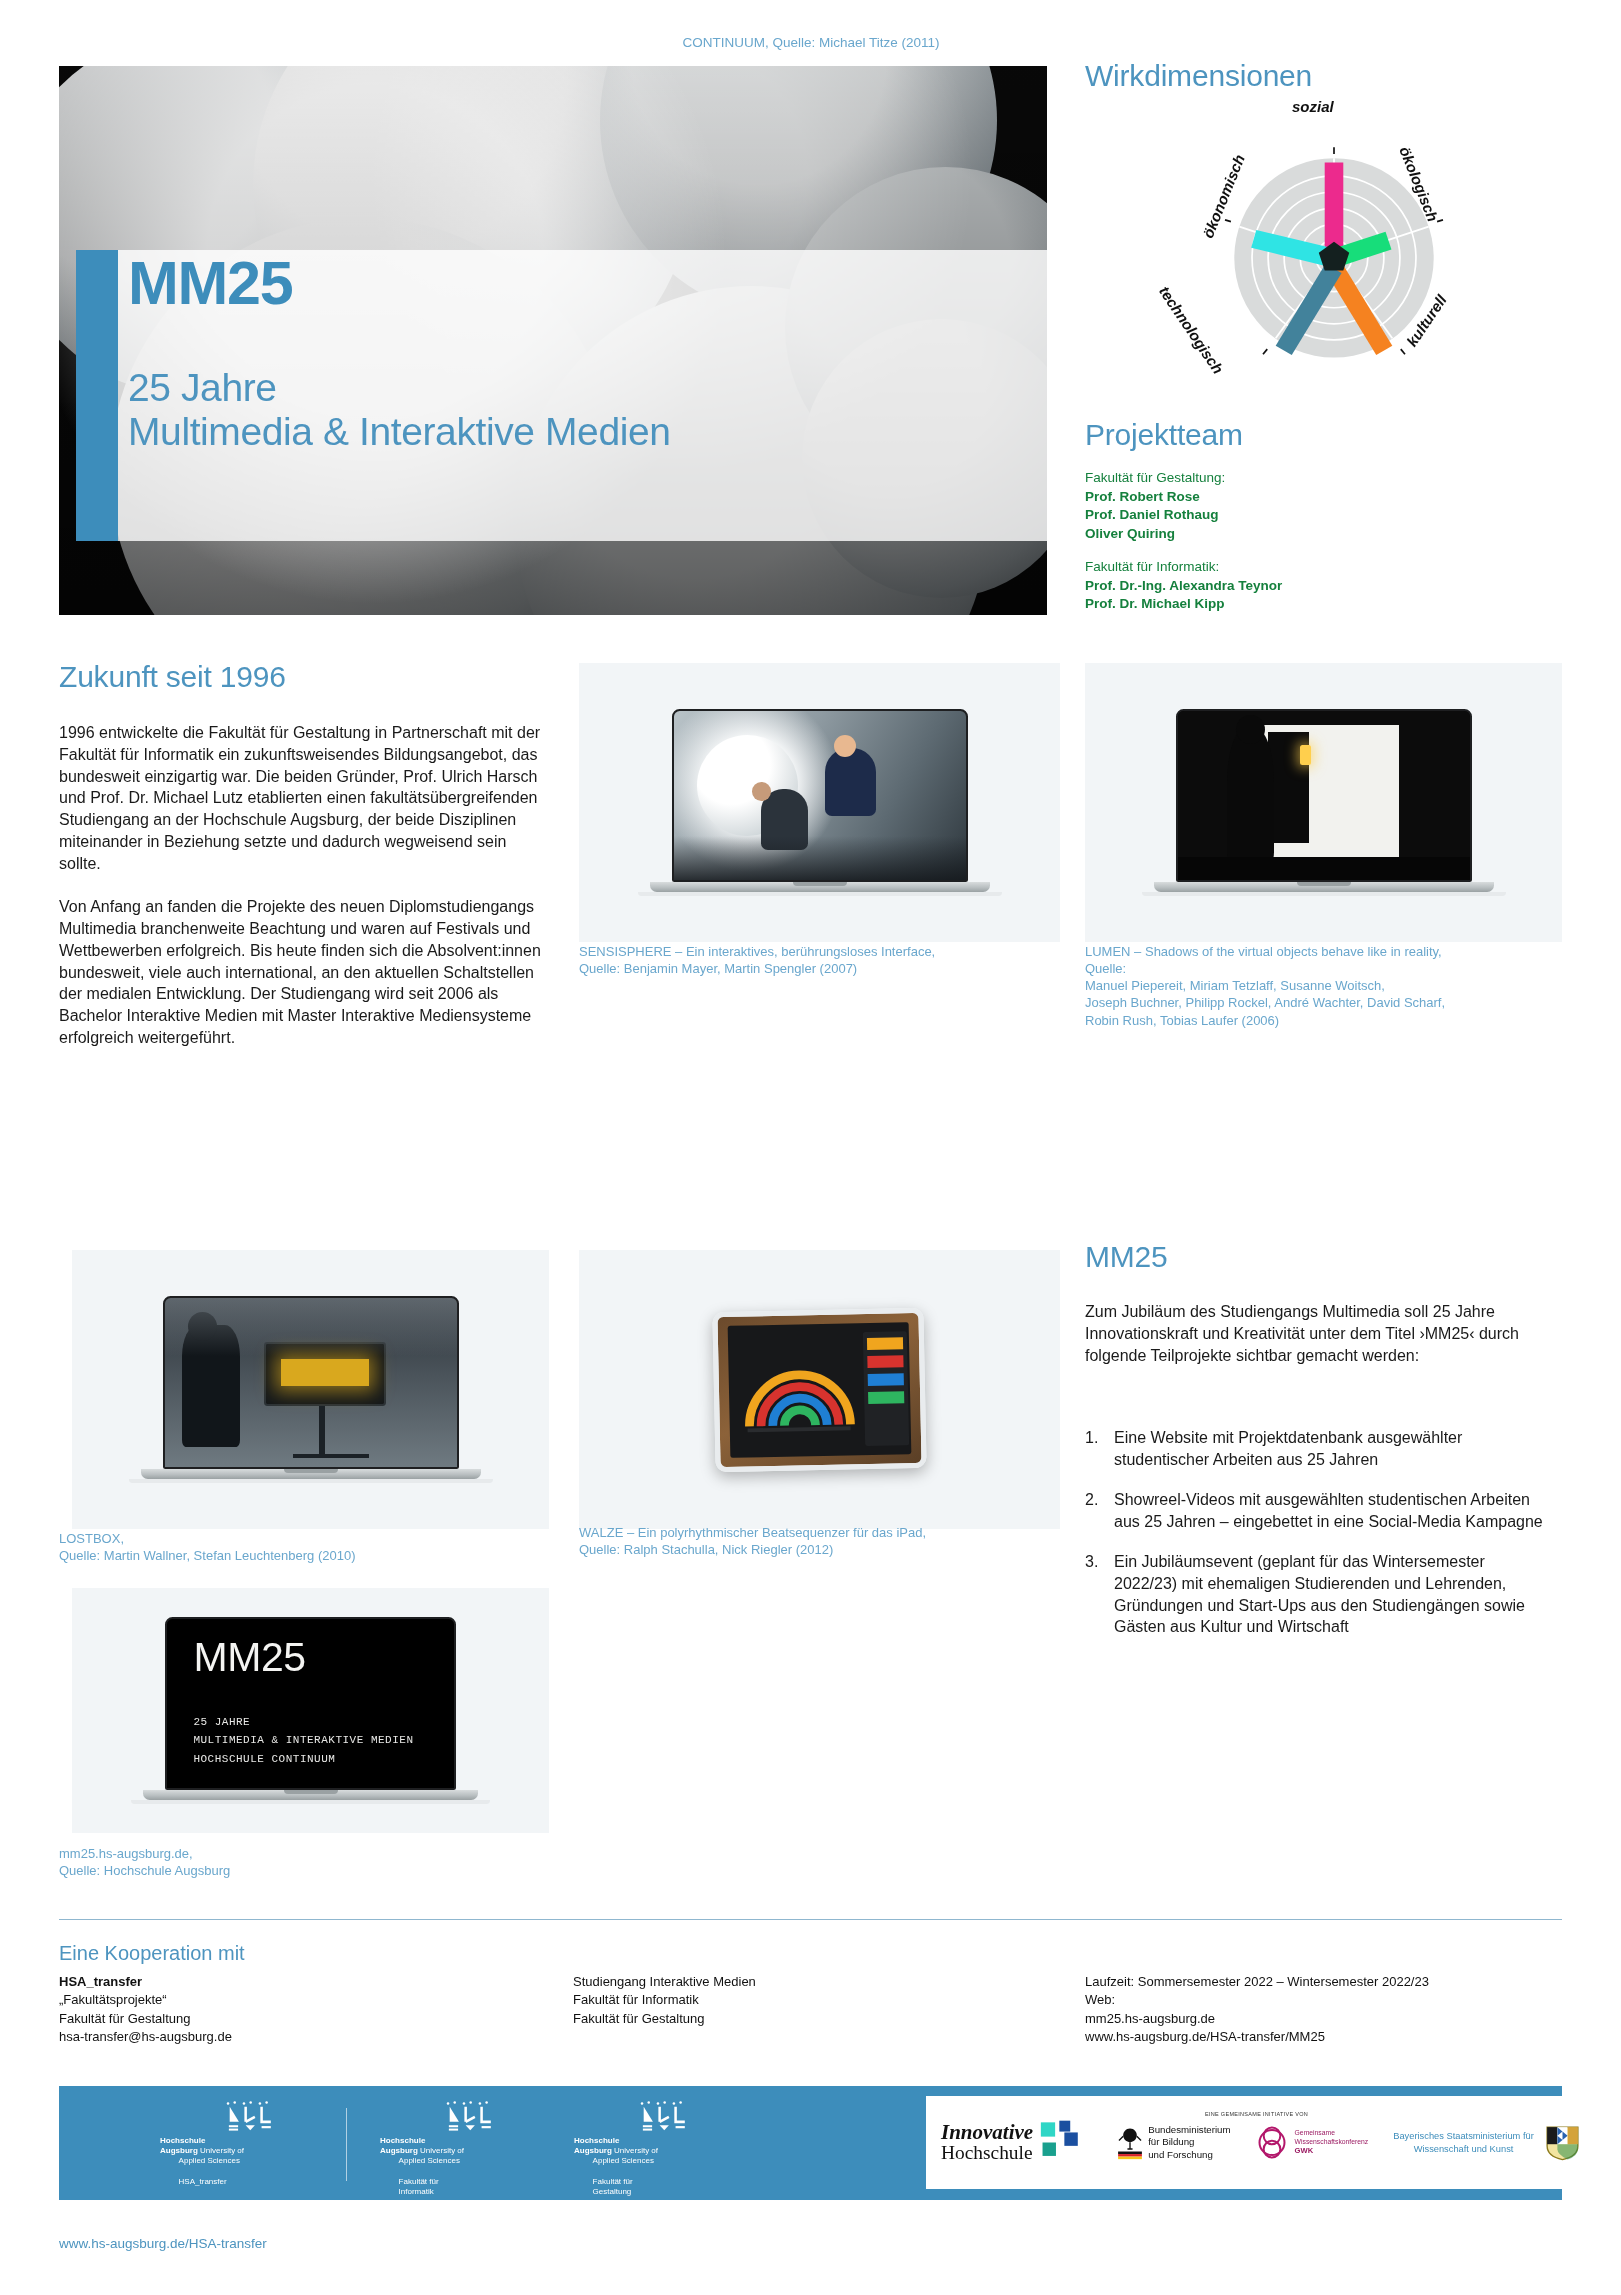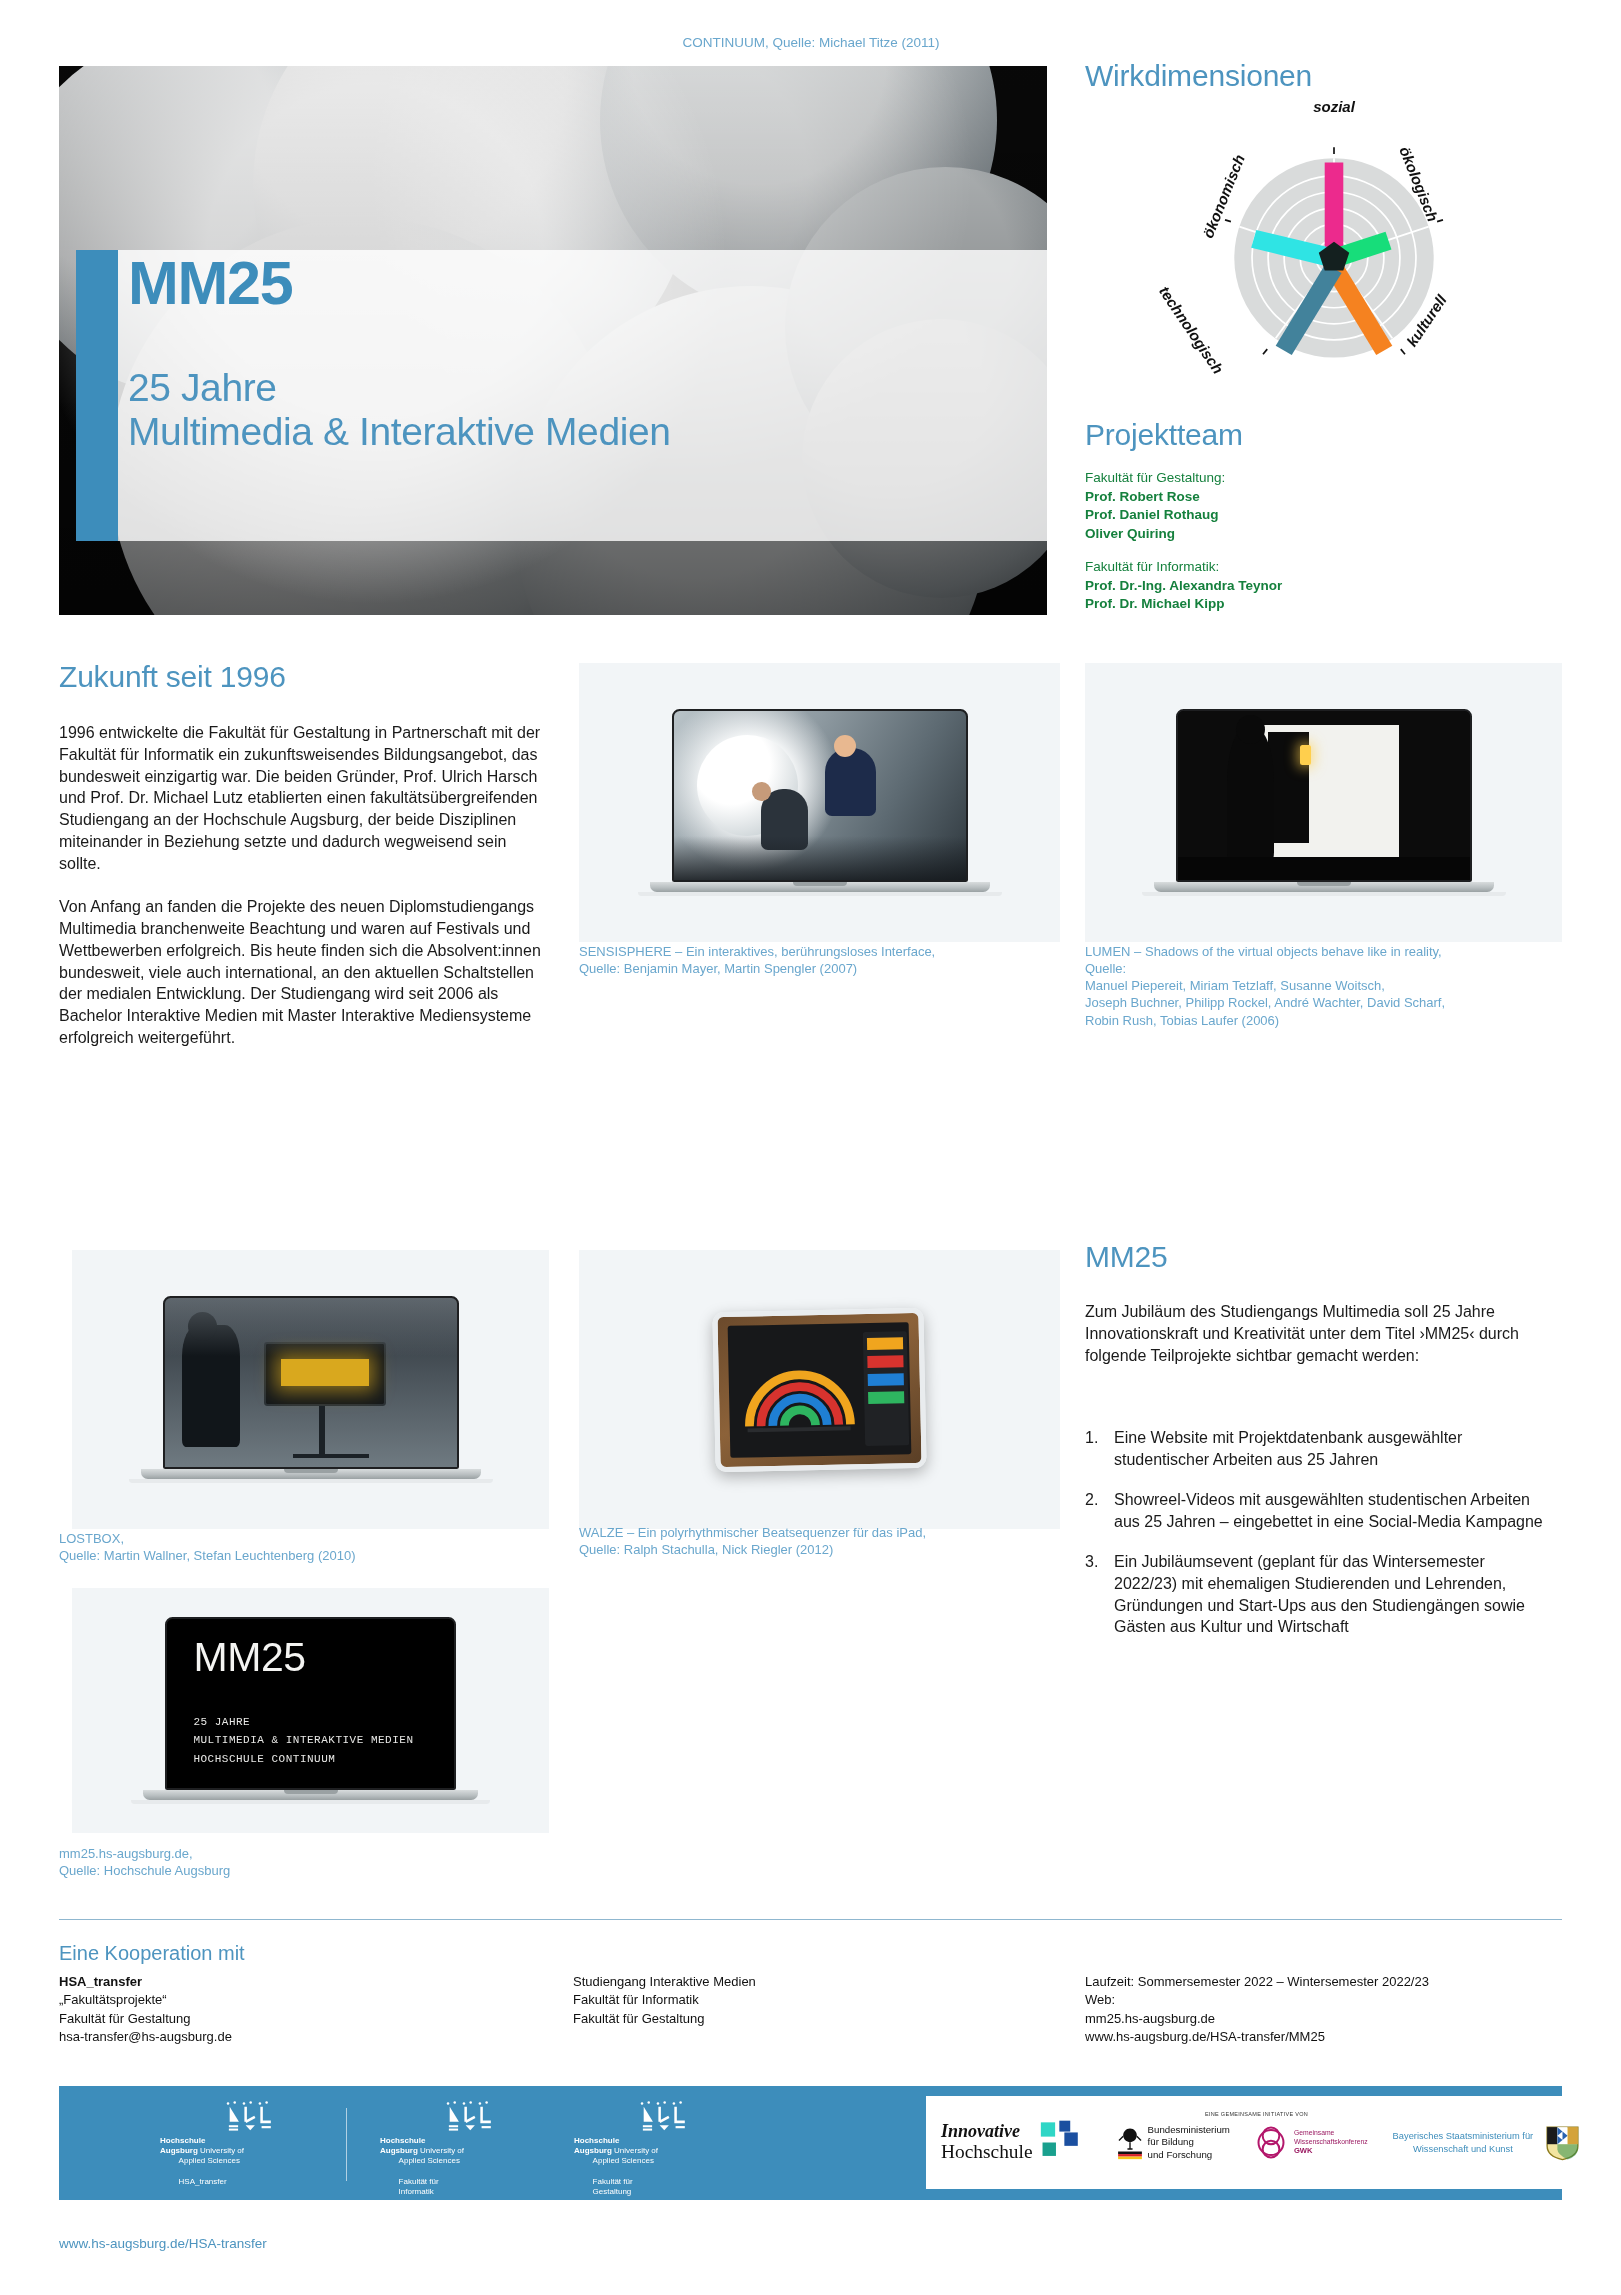--- a/index.html
+++ b/index.html
@@ -176,21 +176,21 @@
   .hs-div {
     position: absolute; top: 22px; width: 0.8px; height: 73px; background: rgba(255,255,255,.6);
   }
 
   #ih-box {
     position: absolute; left: 867px; top: 10px; width: 676px; height: 93px;
     background: #fff; display: flex; align-items: center; padding: 0 15px;
   }
   #ih-mark { display: flex; align-items: center; gap: 6px; flex: none; }
   #ih-wordmark { line-height: 1.08; }
-  #ih-word-1 { font-family: "Liberation Serif", serif; font-style: italic; font-weight: 700; font-size: 18px; color: #111; }
+  #ih-word-1 { font-family: "Liberation Serif", serif; font-style: italic; font-weight: 700; font-size: 21px; color: #111; }
   #ih-word-2 { font-family: "Liberation Serif", serif; font-size: 19.4px; color: #111; }
   #ih-initiative-note { position: absolute; left: 279px; top: 15px; font-size: 5.5px; color: #333; letter-spacing: 0.3px; }
   .min-block { display: flex; align-items: center; gap: 6px; }
   #bmbf { margin-left: 35px; }
   #bmbf-text { font-size: 9.7px; line-height: 1.28; color: #111; }
   #gwk { margin-left: 24px; }
   #gwk-text { font-size: 6.8px; line-height: 1.3; color: #9b1b62; }
   #gwk-text .gwk-abbr { font-weight: 700; font-size: 7.6px; }
   #bayern { margin-left: 25px; display: flex; align-items: center; gap: 8.4px; }
   #bayern-text { font-size: 9.3px; line-height: 1.3; color: #3d8dbb; text-align: center; }
@@ -261,21 +261,21 @@
     <polygon points="210,182 191,193 250,290 269,279" fill="#f58220"></polygon>
 
     <polygon points="209,193 190,182 131,279 150,290" fill="#42829b"></polygon>
 
     <polygon points="200,164 196,186 102,163 108,142" fill="#2fe4e4"></polygon>
 
     <polygon points="200,156 218,169 211,190 189,190 182,169" fill="#14201f"></polygon>
   </svg>
 
   
-  <div style="position:absolute;left:127px;top:-12px;width:84px;text-align:center;font-weight:700;font-size:15px;color:#111;font-style:italic;">sozial</div>
+  <div style="position:absolute;left:127px;top:-12px;width:84px;text-align:left;font-weight:700;font-size:15px;color:#111;font-style:italic;">sozial</div>
   <div style="position:absolute;left:247px;top:34px;font-weight:700;font-size:15px;color:#111;font-style:italic;transform:rotate(68deg);transform-origin:left top;">ökologisch</div>
   <div style="position:absolute;left:238px;top:230px;font-weight:700;font-size:15px;color:#111;font-style:italic;transform:rotate(-56deg);transform-origin:left top;">kulturell</div>
   <div style="position:absolute;left:5px;top:173px;font-weight:700;font-size:15px;color:#111;font-style:italic;transform:rotate(56deg);transform-origin:left top;">technologisch</div>
   <div style="position:absolute;left:34px;top:124px;font-weight:700;font-size:15px;color:#111;font-style:italic;transform:rotate(-68deg);transform-origin:left top;">ökonomisch</div>
 </div>
 
 <div id="projektteam-heading" class="h2">Projektteam</div>
 <div id="projektteam-body">
   <div class="grp">
     <div class="lbl">Fakultät für Gestaltung:</div>

